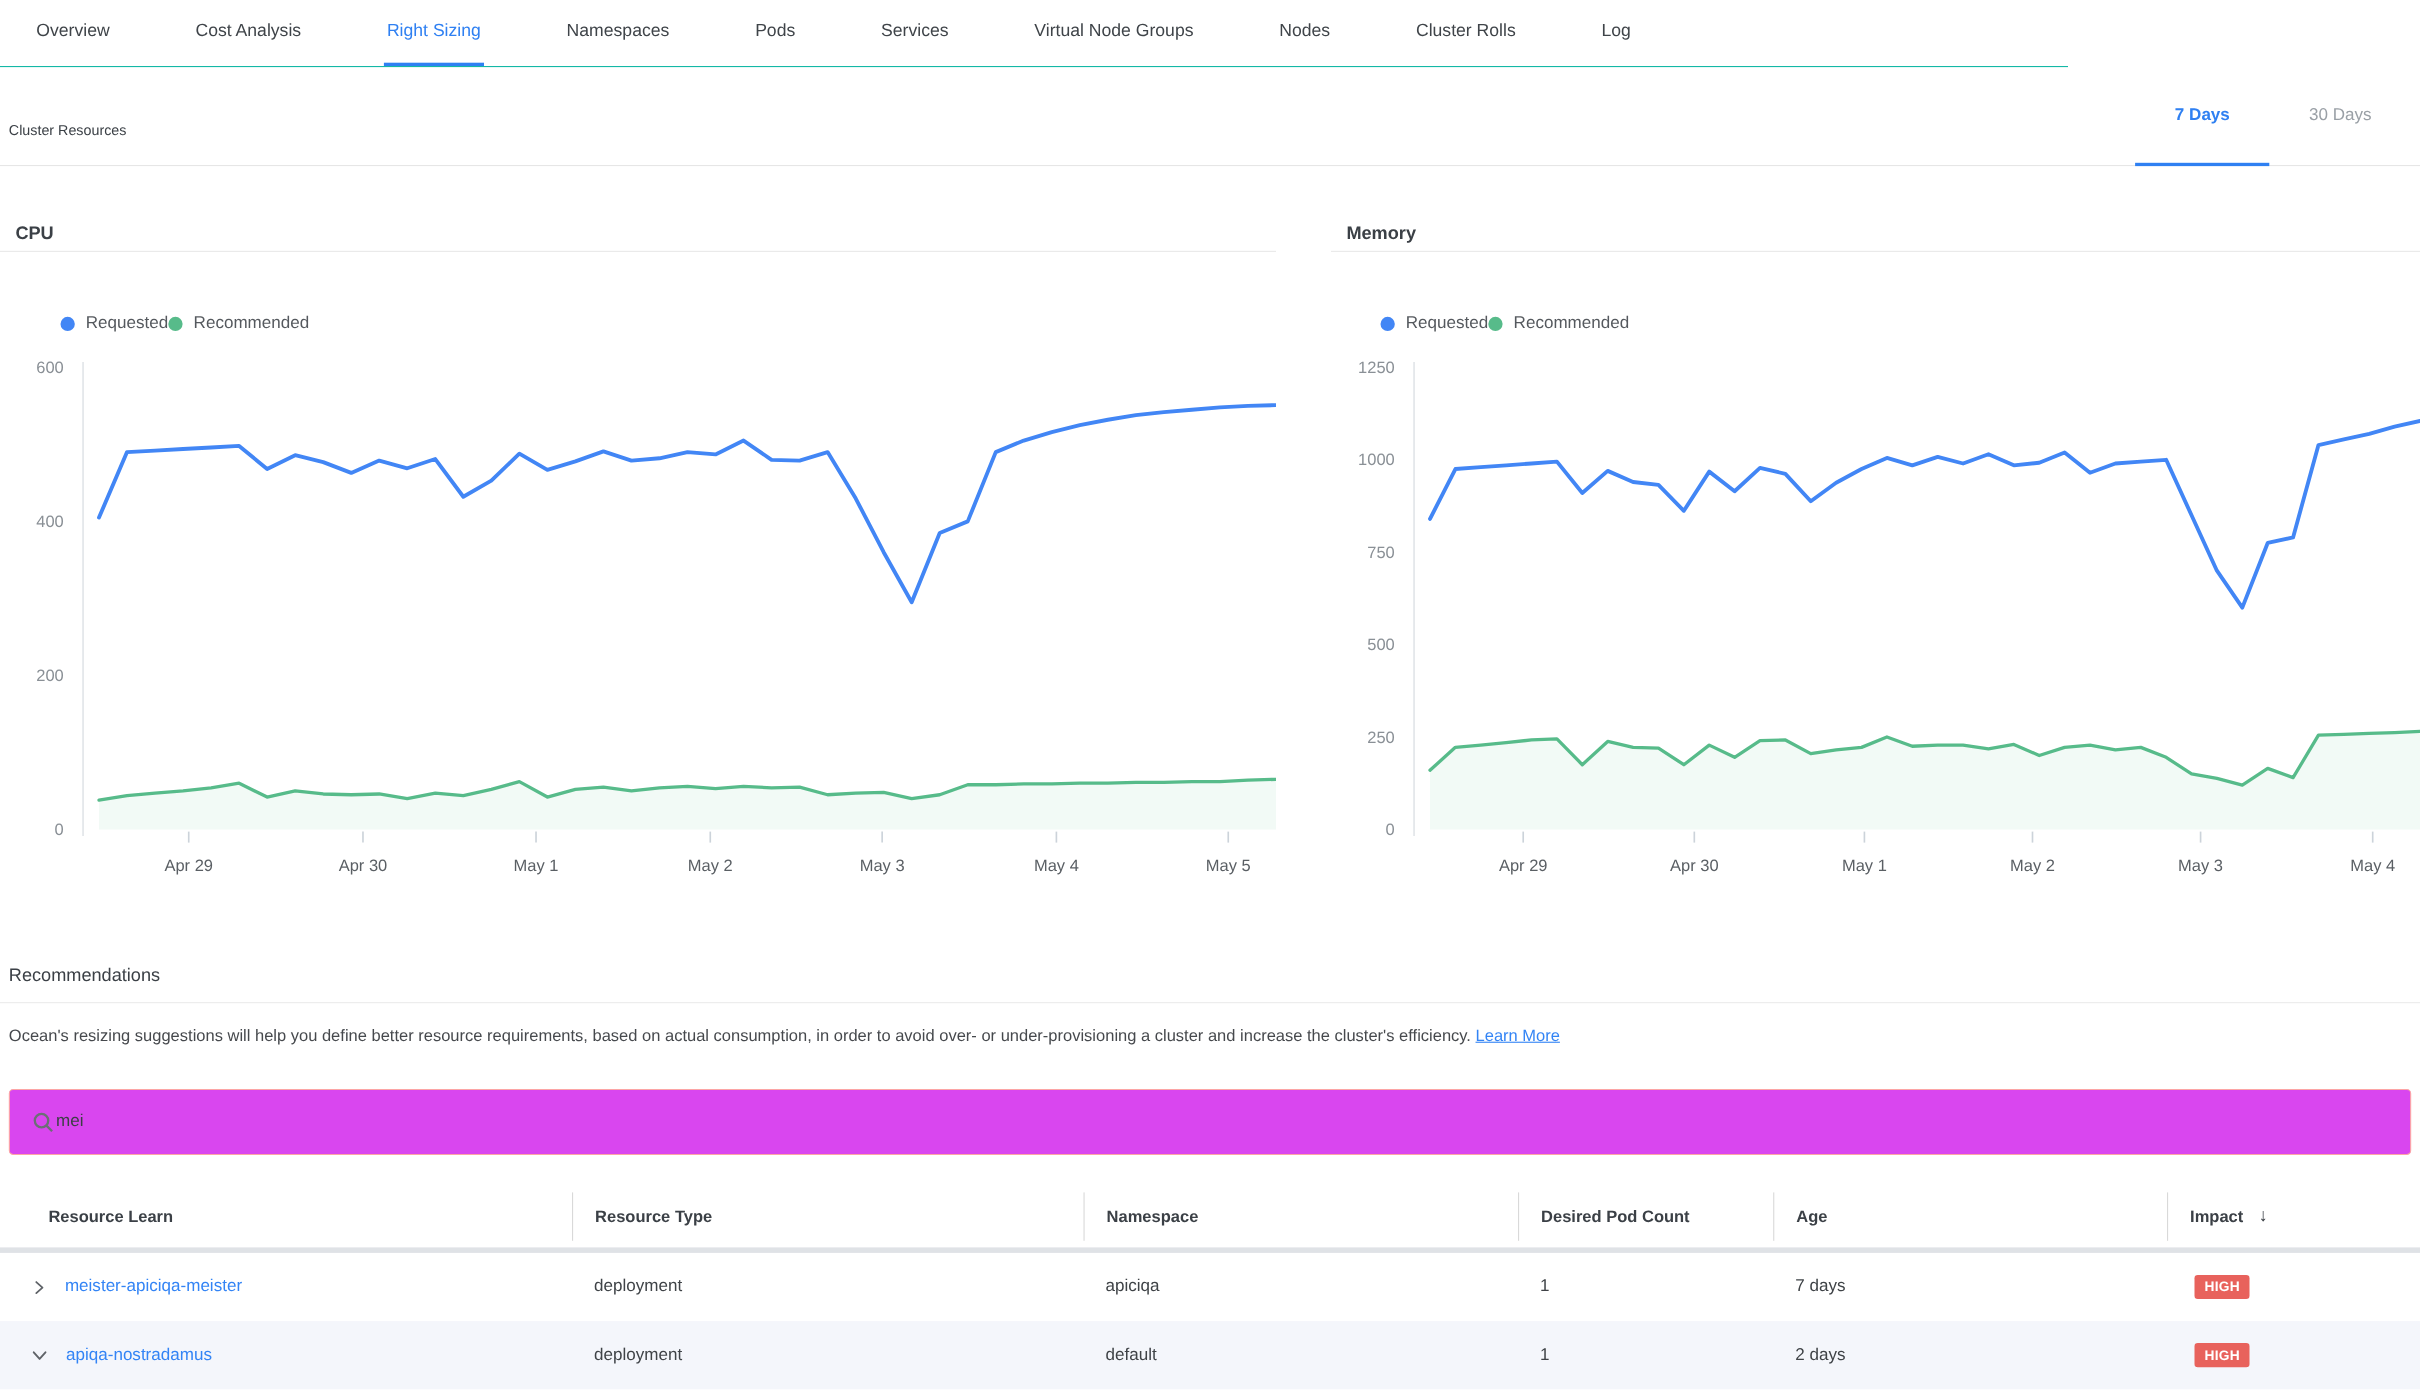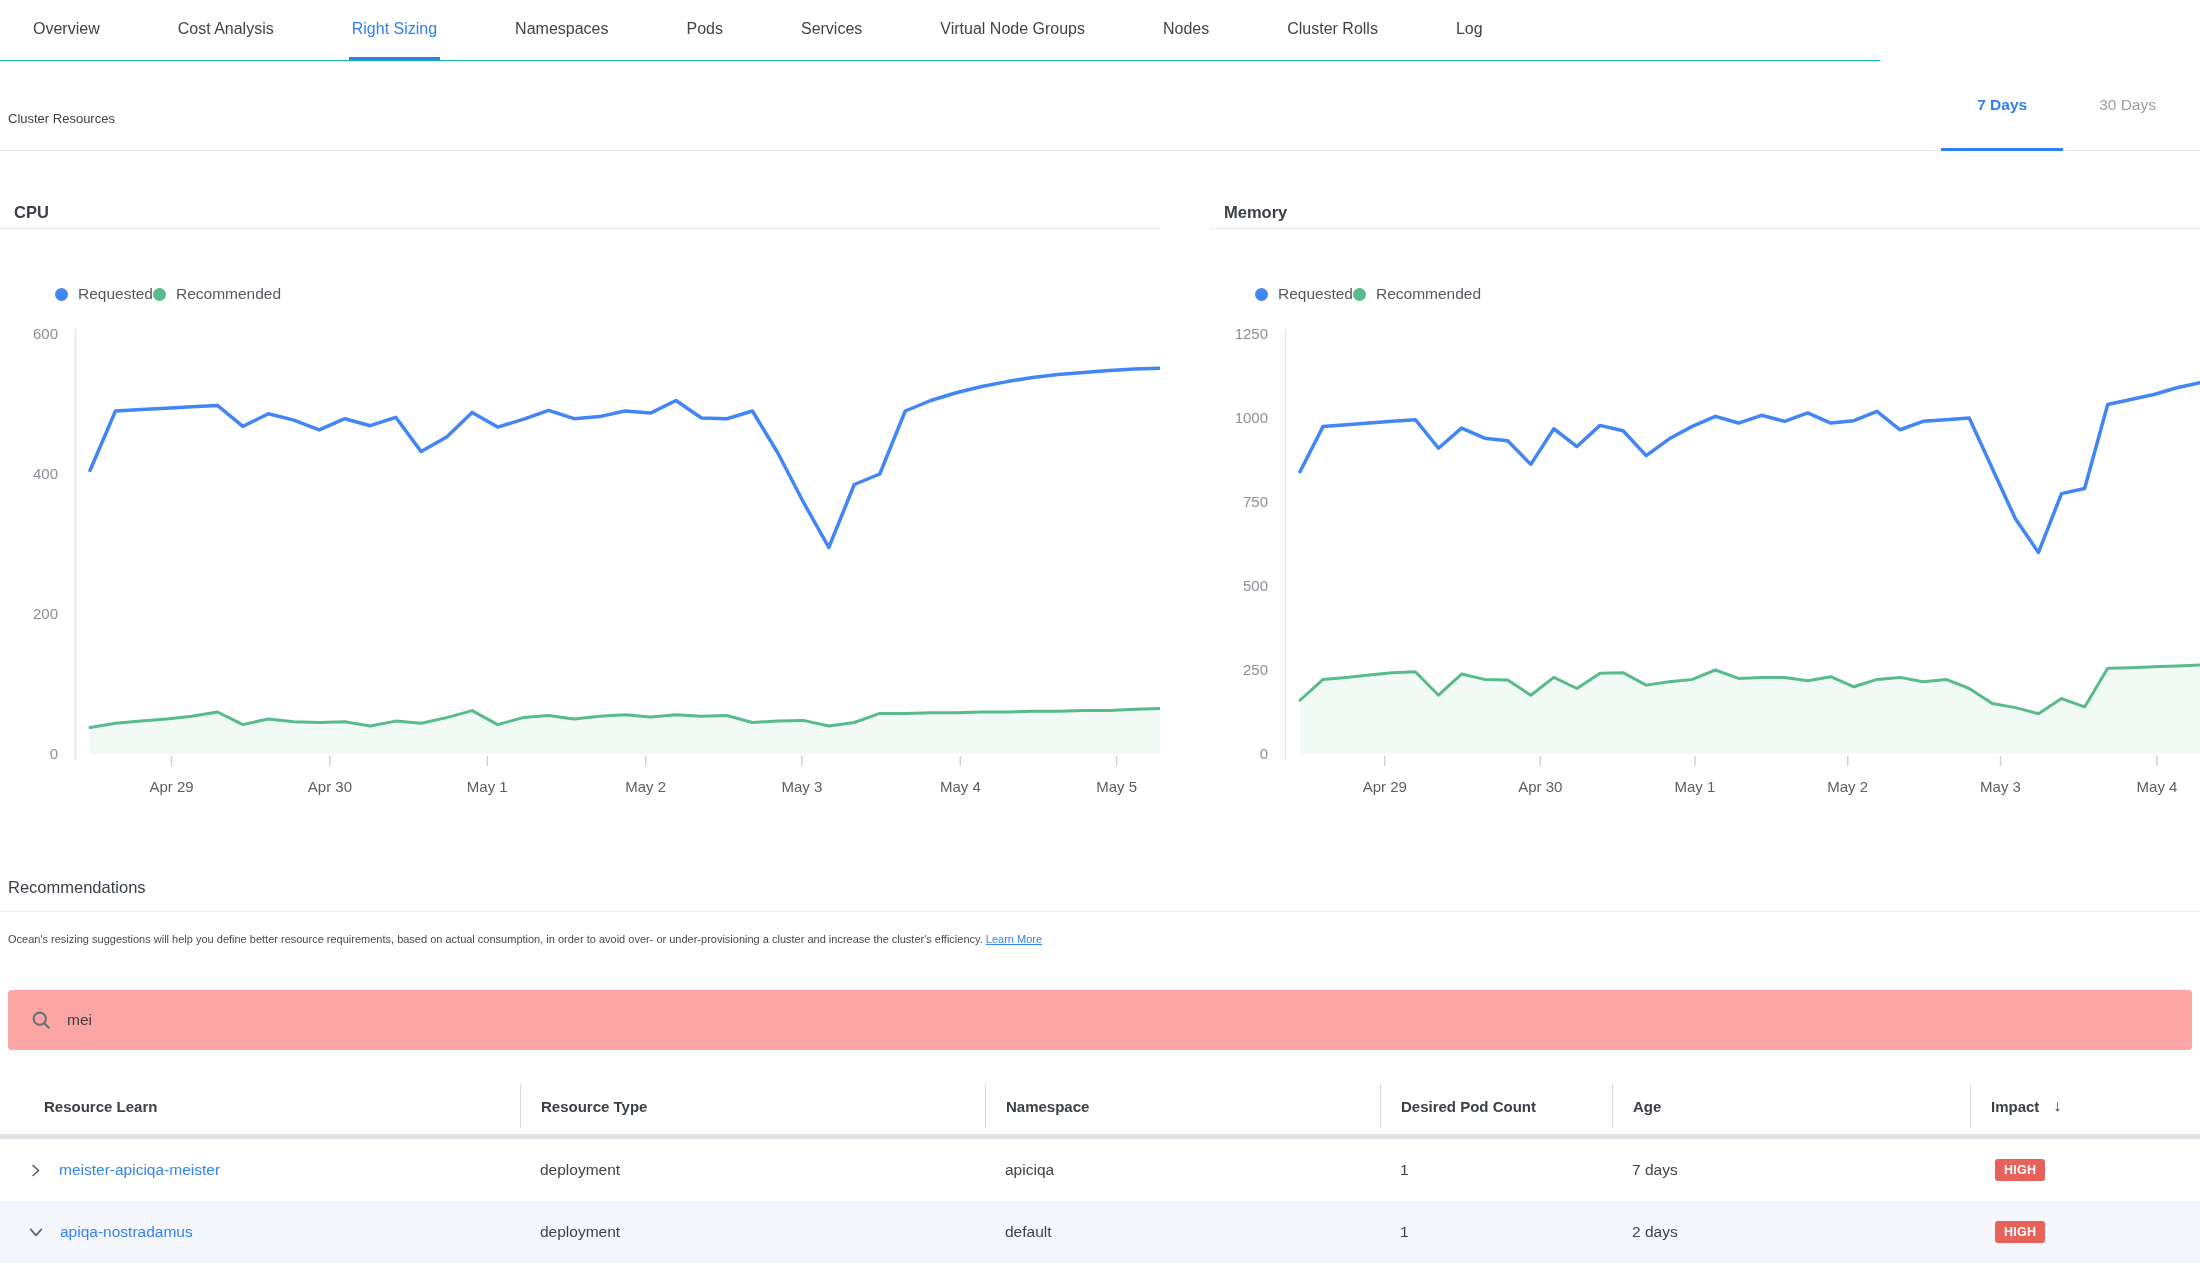--- a/index.html
+++ b/index.html
@@ -36,27 +36,27 @@
   #mem-panel .legend { left:45px; }
   .legend-item { display:flex; align-items:center; gap:10px; font-size:15.5px; color:#55595e; }
   .legend-dot { width:13px; height:13px; border-radius:50%; }
   .chart-svg { position:absolute; top:158px; left:0; }
   .ylab { font-size:15px; fill:#8a9096; }
   .xlab { font-size:15px; fill:#5a5f64; }
 
   
   .recs-title { position:absolute; top:862px; left:8px; font-size:16.5px; color:#3b4046;margin-top:16px; }
   .recs-divider { position:absolute; top:911px; left:0; width:2200px; border-top:1px solid #ececec; }
-  .recs-desc { position:absolute; top:933px; left:8px; width:2190px; font-size:11px; color:#46494d; }
+  .recs-desc { position:absolute; top:933px; left:8px; width:2190px; font-size:15px; color:#46494d; }
   .learn-more { color:#3384f5; text-decoration:underline; cursor:pointer; }
 
   
   .search-box { position:absolute; top:990px; left:8px; width:2184px; height:60px;
-    border:3px solid #fca5a5; border-radius:4px; display:flex; align-items:center;
-    padding:0 20px; gap:15px; background:#fca5a5; }
+    border:1px solid #fca5a5; border-radius:4px; display:flex; align-items:center;
+    padding:0 20px; gap:1px; background:#d946ef; }
   .search-input { border:none; outline:none; font-size:15.5px; color:#3c4045;
     flex:1; font-family:inherit; background:transparent; }
 
   
   .rec-table { position:absolute; top:1078px; left:0; width:2200px; }
   .thead, .trow { display:grid; grid-template-columns:520px 465px 395px 232px 358px 1fr; }
   .thead { height:56px; align-items:center; }
   .th { font-weight:bold; font-size:15px; color:#3b4046; padding-left:20px;
     display:flex; align-items:center; height:44px; cursor:pointer; }
   .th + .th { border-left:1px solid #d9d9d9; }

